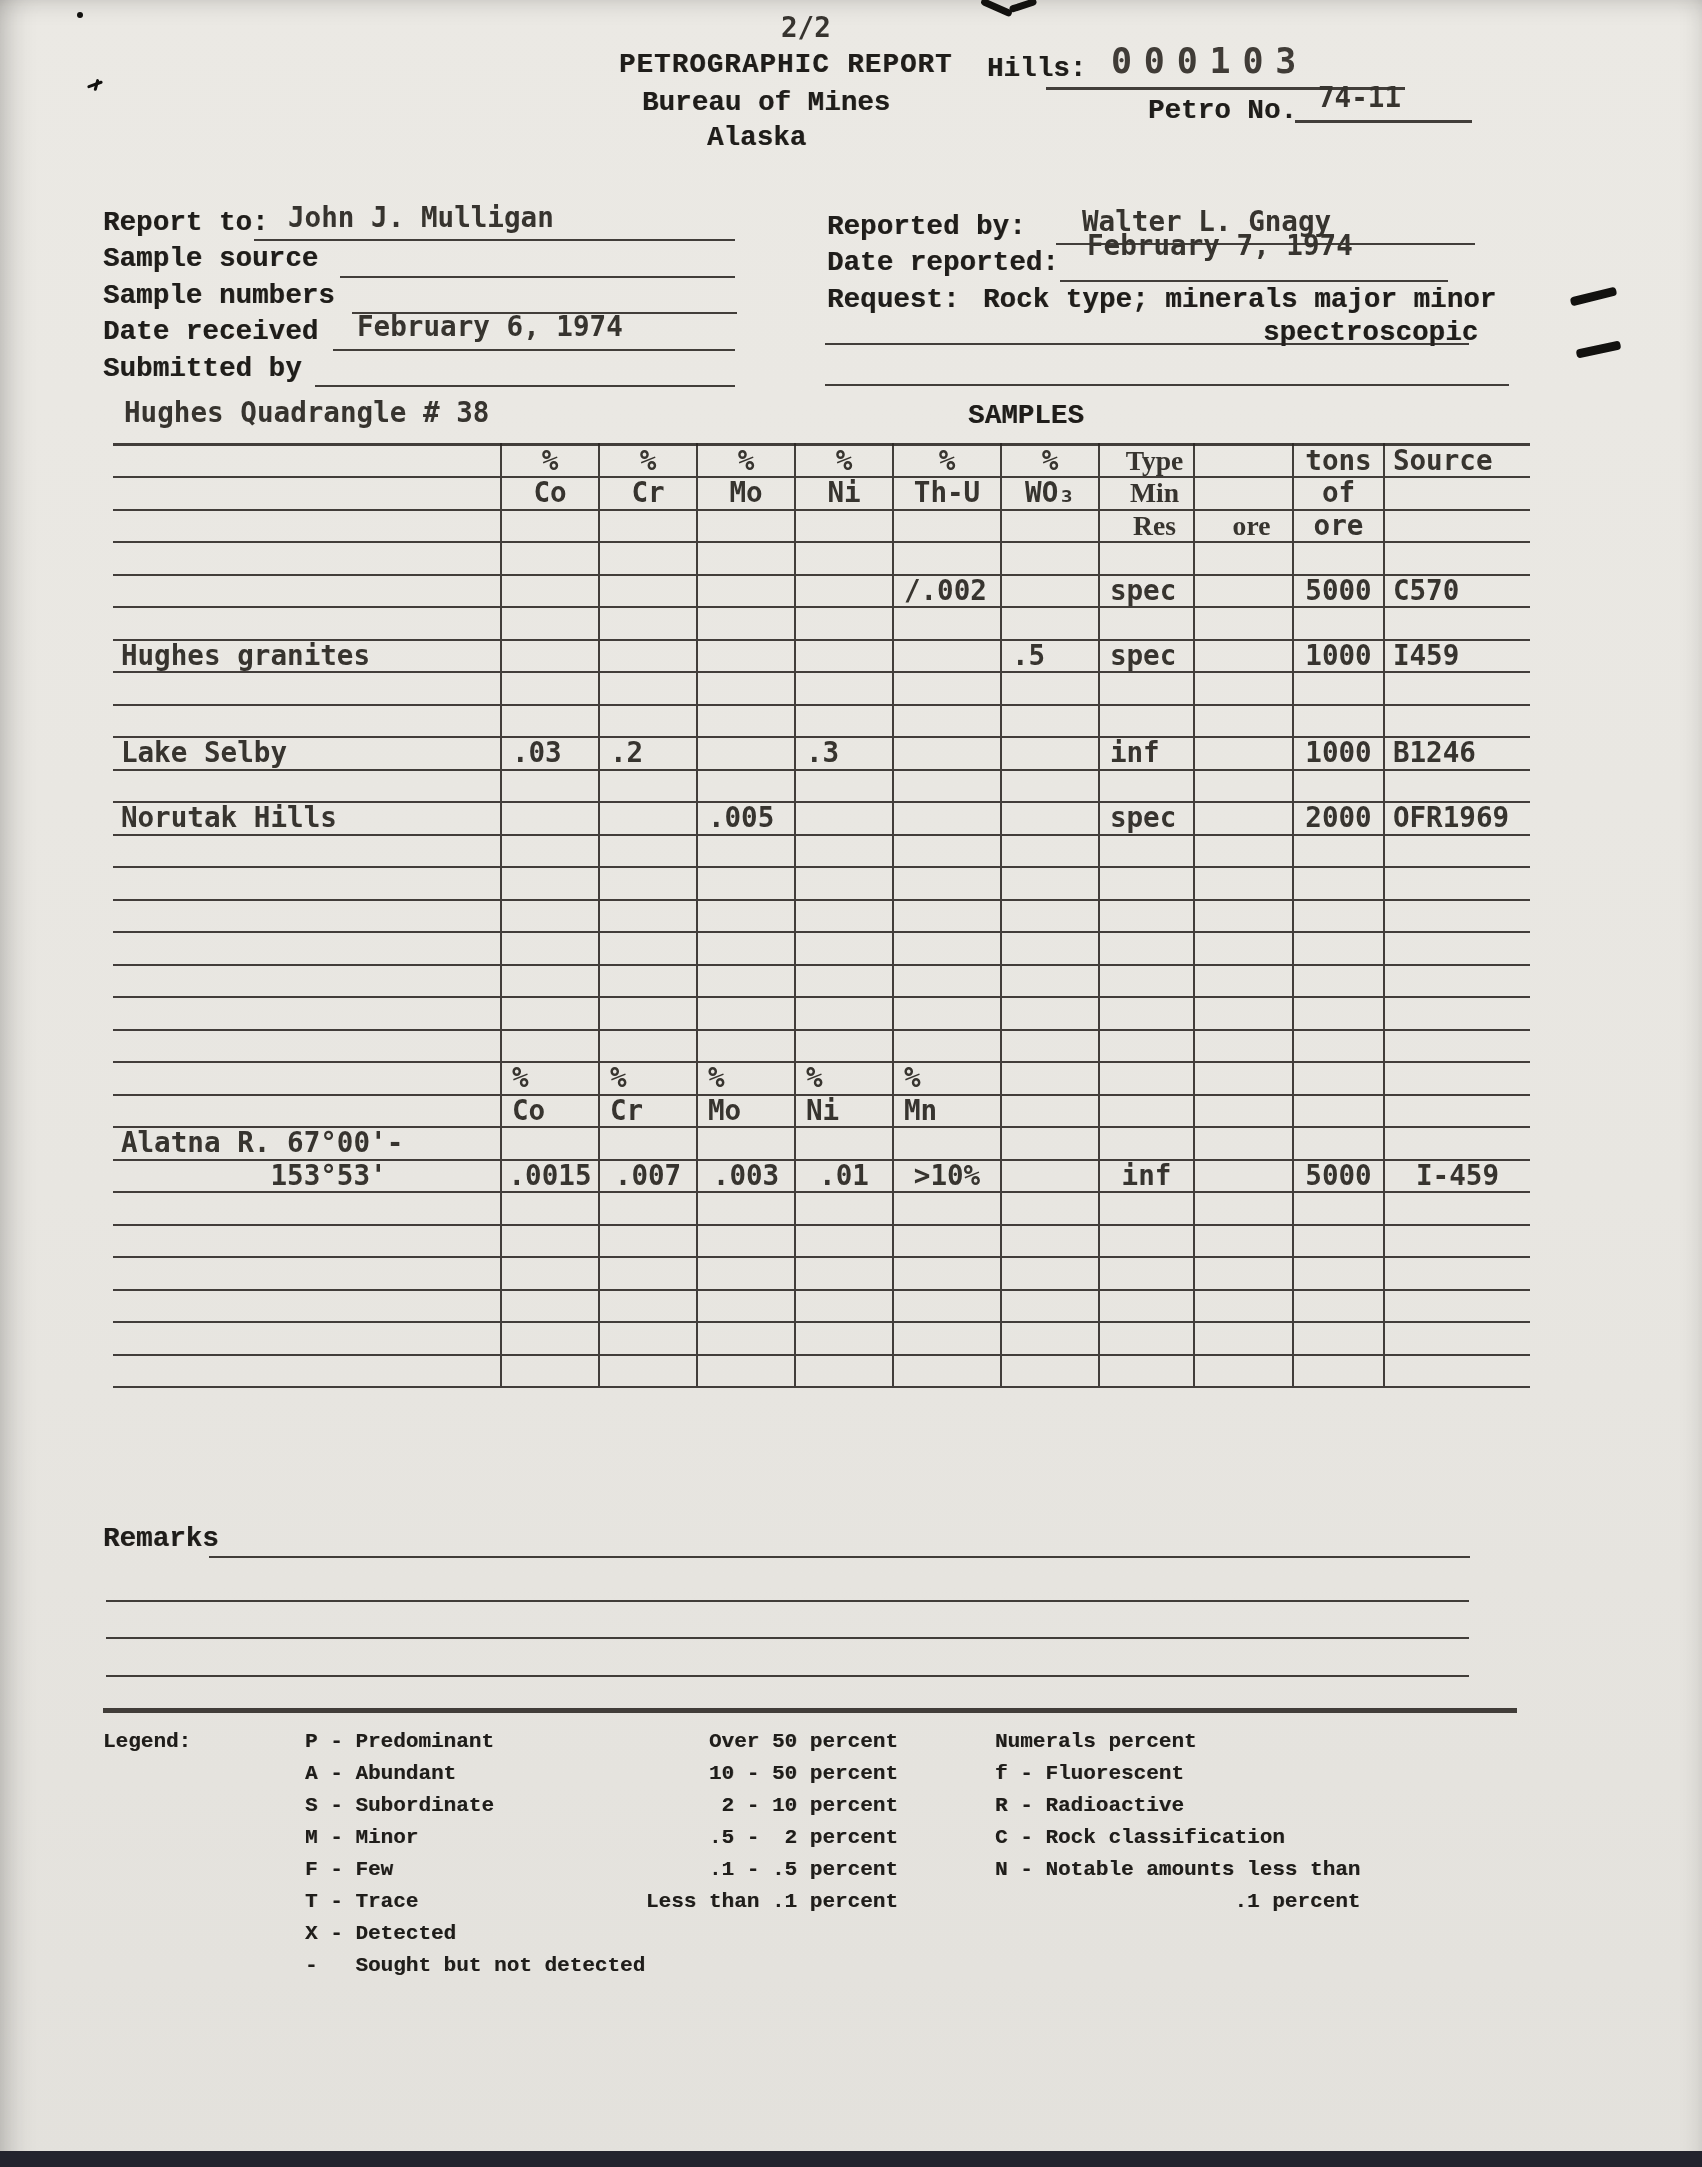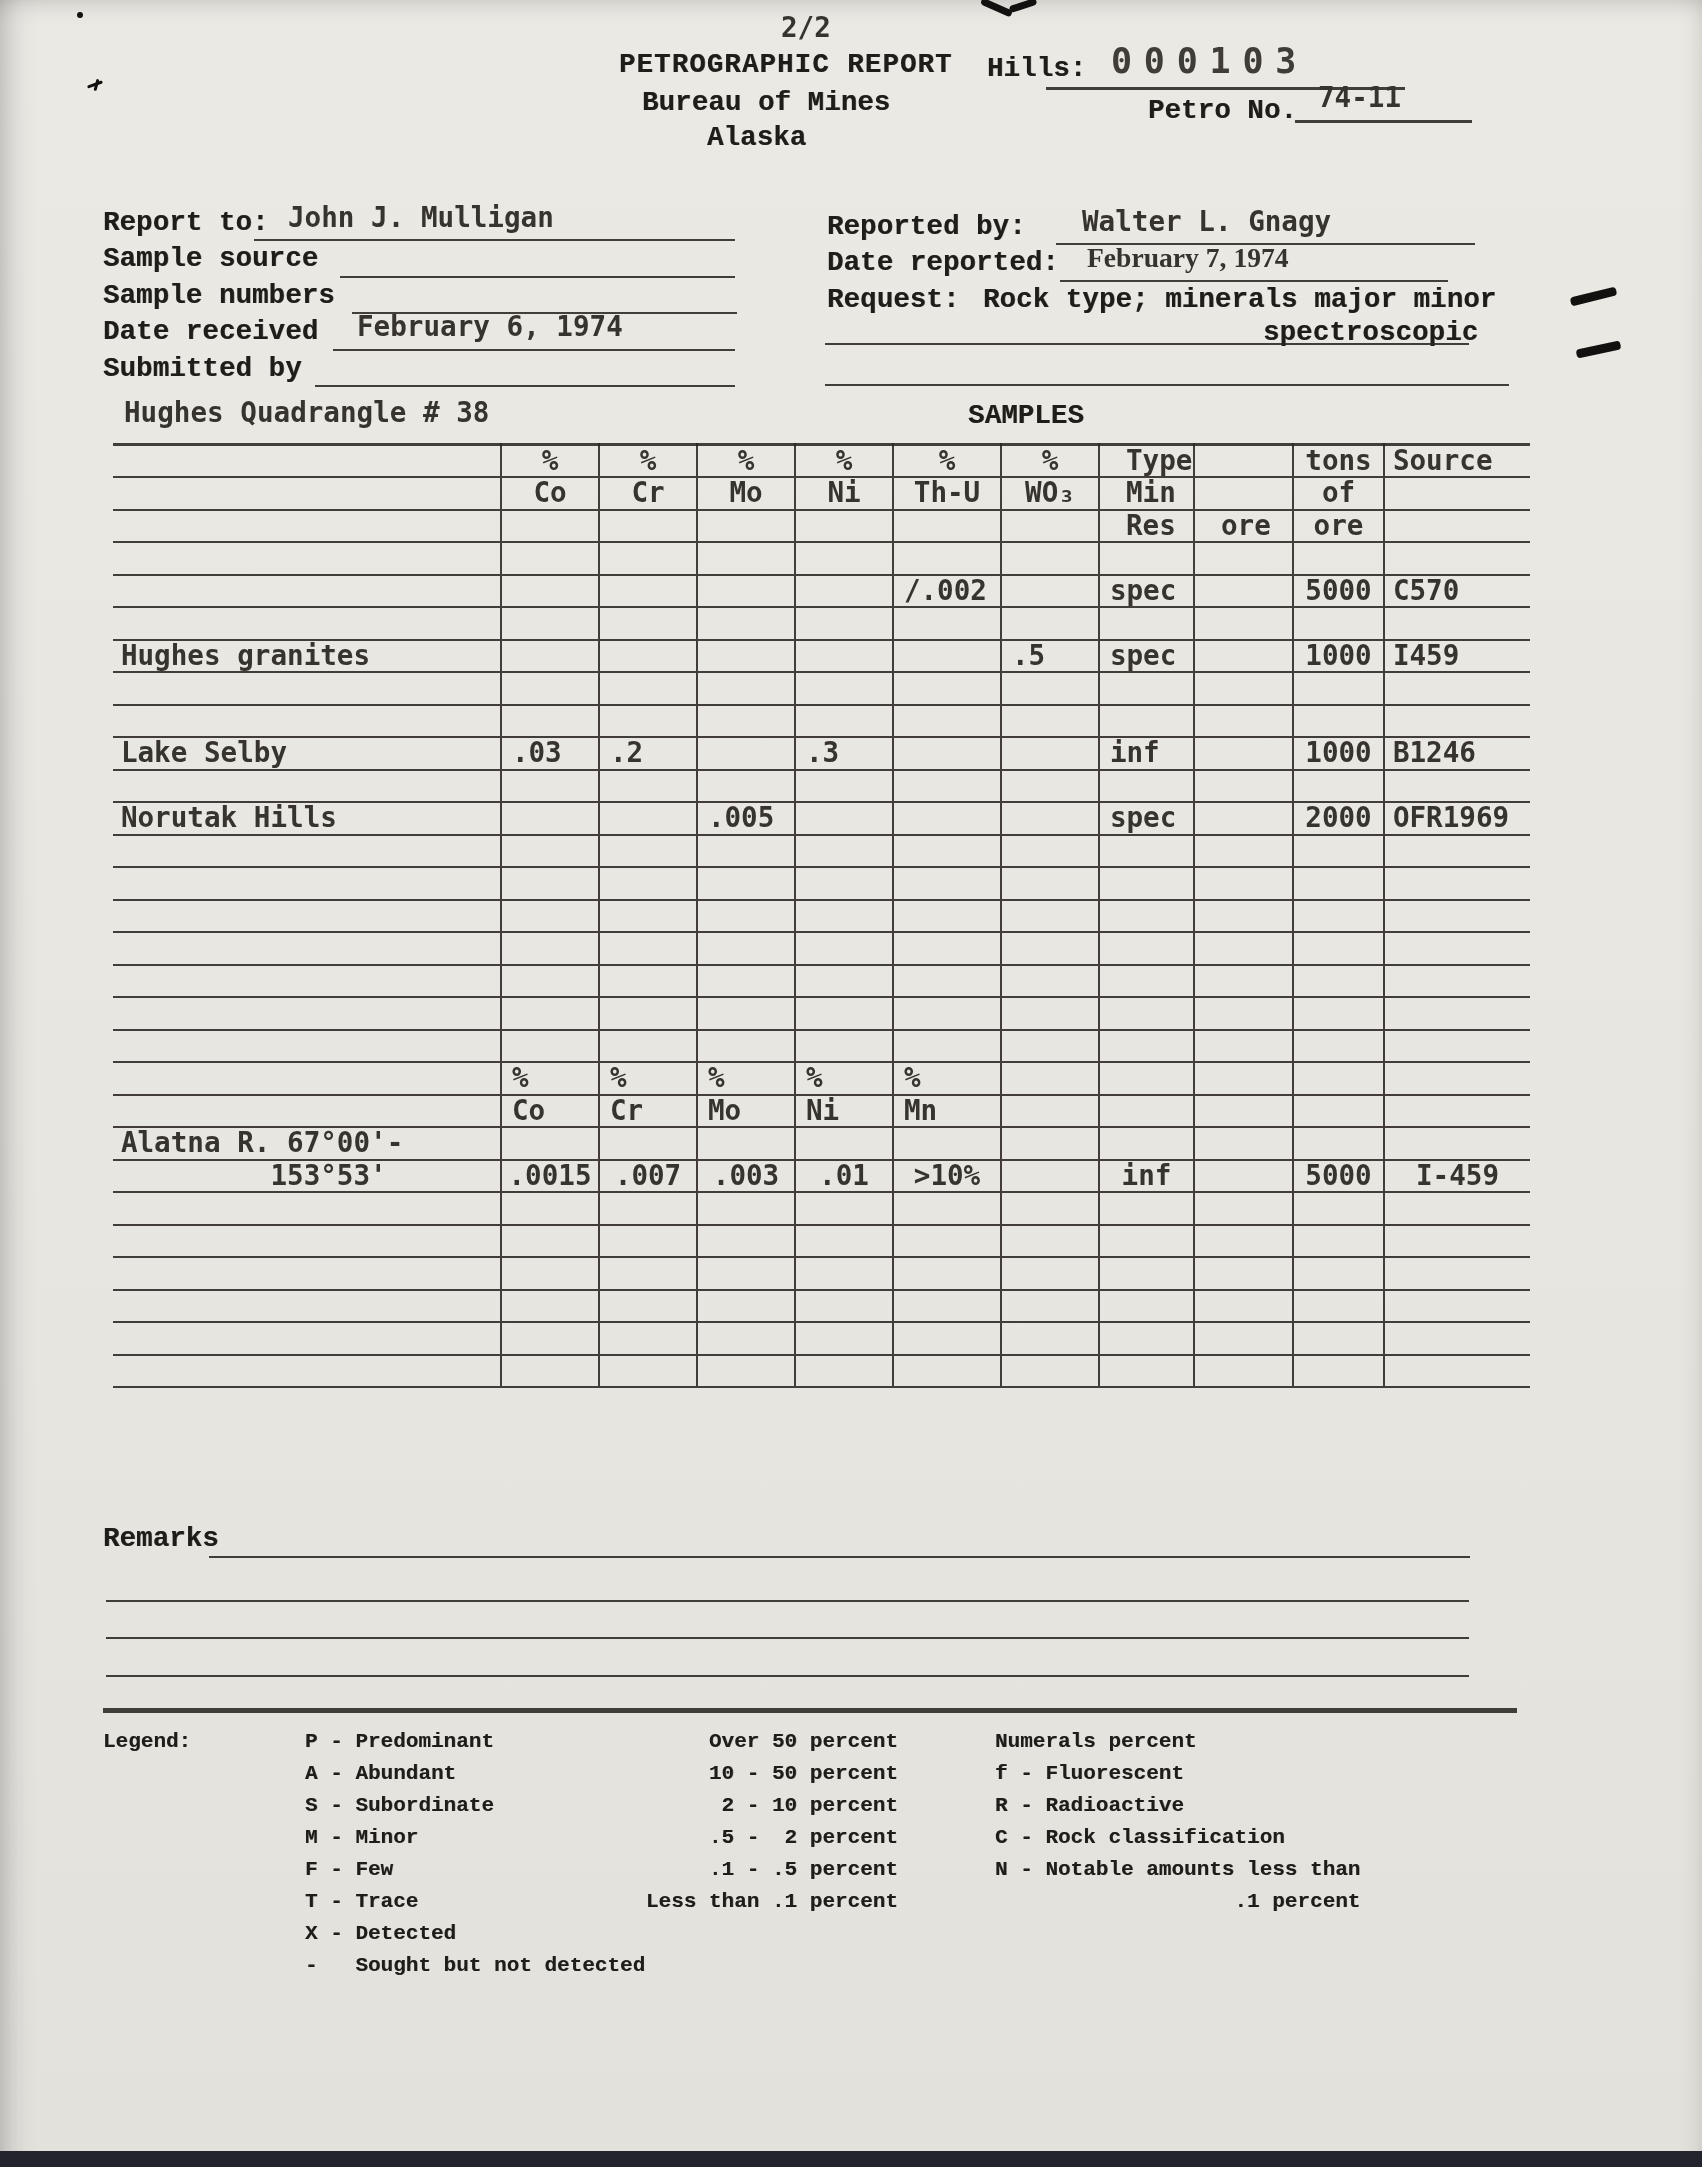--- a/index.html
+++ b/index.html
@@ -44,21 +44,21 @@
     font-size:27.6px;font-weight:700;color:var(--typed);
     white-space:pre;overflow:hidden;vertical-align:middle;
     padding:0 0 0 9.9px;text-align:left;line-height:29.6px;
   }
   #samples-table td.c0{padding-left:7.9px;}
   #samples-table td.c10{border-right:none;padding-left:7.9px;}
   #samples-table td.c9{text-align:center;padding-left:0;}
   #samples-table tr.hd td{text-align:center;padding-left:0;}
   #samples-table tr.hd td.c0{text-align:left;padding-left:7.9px;}
   #samples-table tr.hd td.c7,
-  #samples-table tr.hd td.c8{text-align:left;padding-left:26px;}
+  #samples-table tr.hd td.c8{text-align:center;padding-left:16px;font-family:Liberation Serif, serif;}
   #samples-table tr.hd td.c10{text-align:left;padding-left:7.9px;}
   
   #samples-table tr:nth-child(22) td:not(.c0),
   #samples-table tr:nth-child(23) td:not(.c0){text-align:center;padding-left:0;}
 
   
   .legend-rows{position:absolute;left:305px;top:1730px;width:1241px;}
   .legend-row{position:relative;height:32px;}
   .lg{position:absolute;top:0;font-family:"Liberation Mono","DejaVu Sans Mono",monospace;
       font-weight:700;font-size:21px;color:var(--ink);white-space:pre;
@@ -102,21 +102,21 @@
   <div class="abs uline" style="left:333px;top:349px;width:402px;"></div>
 
   <div class="abs lbl" style="left:103px;top:353px;">Submitted by</div>
   <div class="abs uline" style="left:315px;top:385px;width:420px;"></div>
 
   <div class="abs lbl" style="left:827px;top:211px;">Reported by:</div>
   <div class="abs val" style="left:1082px;top:205px;">Walter L. Gnagy</div>
   <div class="abs uline" style="left:1056px;top:243px;width:419px;"></div>
 
   <div class="abs lbl" style="left:827px;top:247px;">Date reported:</div>
-  <div class="abs val" style="left:1087px;top:242px;font-family:Liberation Serif, serif;">February 7, 1974</div>
+  <div class="abs val" style="left:1087px;top:229px;">February 7, 1974</div>
   <div class="abs uline" style="left:1060px;top:280px;width:388px;"></div>
 
   <div class="abs lbl" style="left:827px;top:284px;">Request:</div>
   <div class="abs lbl" style="left:983px;top:284px;">Rock type; minerals major minor</div>
   <div class="abs lbl" style="left:1263px;top:317px;">spectroscopic</div>
 
   <div class="abs uline" style="left:825px;top:343px;width:644px;"></div>
   <div class="abs uline" style="left:825px;top:384px;width:684px;"></div>
 
   <div class="abs val" style="left:124px;top:396px;">Hughes Quadrangle # 38</div>

